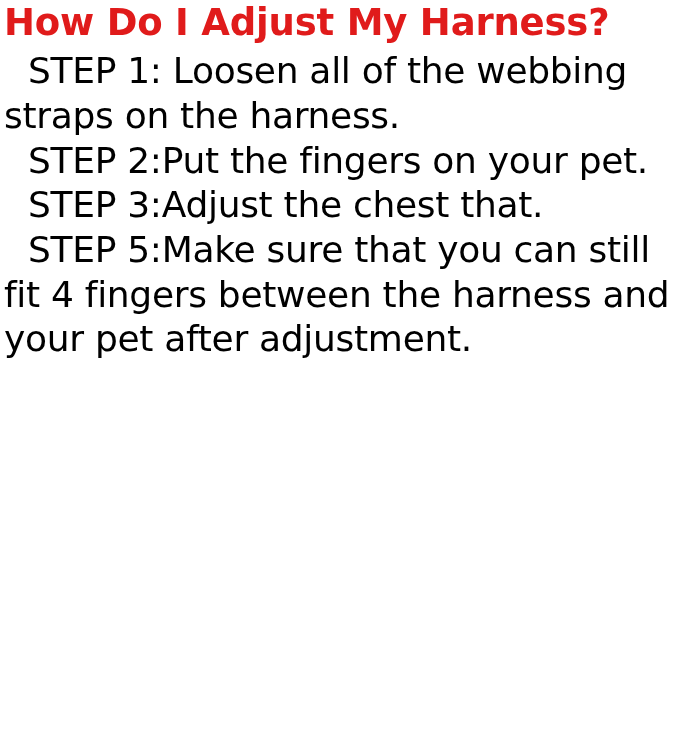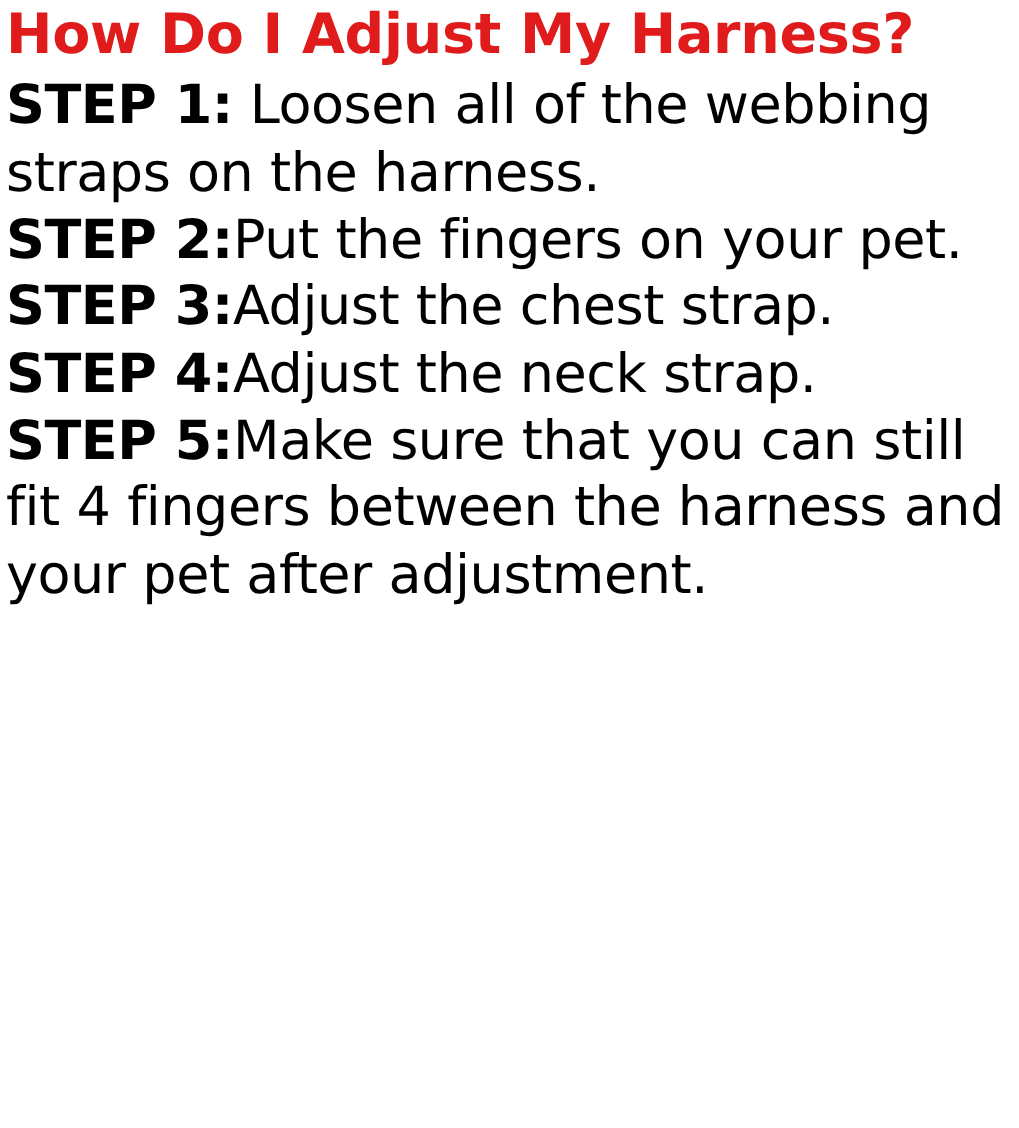--- a/index.html
+++ b/index.html
@@ -38,21 +38,22 @@
   }
   .step {
     font-size: 36px;
     line-height: 1.24;
     margin: 0;
     padding: 0;
     color: #000000;
     letter-spacing: -0.3px;
   }
   .step-label {
-    font-weight: bold;
+    font-weight: normal;
+    margin-left: 24px;
   }
   .step-text {
     font-weight: normal;
   }
 </style>
 </head>
 <body>
 
 <div class="page">
 
@@ -62,25 +63,22 @@
 
     <p class="step">
       <span class="step-label">STEP 1:</span><span class="step-text"> Loosen all of the webbing straps on the harness.</span>
     </p>
 
     <p class="step">
       <span class="step-label">STEP 2:</span><span class="step-text">Put the fingers on your pet.</span>
     </p>
 
     <p class="step">
-      <span class="step-label">STEP 3:</span><span class="step-text">Adjust the chest strap.</span>
+      <span class="step-label">STEP 3:</span><span class="step-text">Adjust the chest that.</span>
     </p>
 
-    <p class="step">
-      <span class="step-label">STEP 4:</span><span class="step-text">Adjust the neck strap.</span>
-    </p>
 
     <p class="step">
       <span class="step-label">STEP 5:</span><span class="step-text">Make sure that you can still fit 4 fingers between the harness and your pet after adjustment.</span>
     </p>
 
   </div>
 </div>
 
 </body></html>

